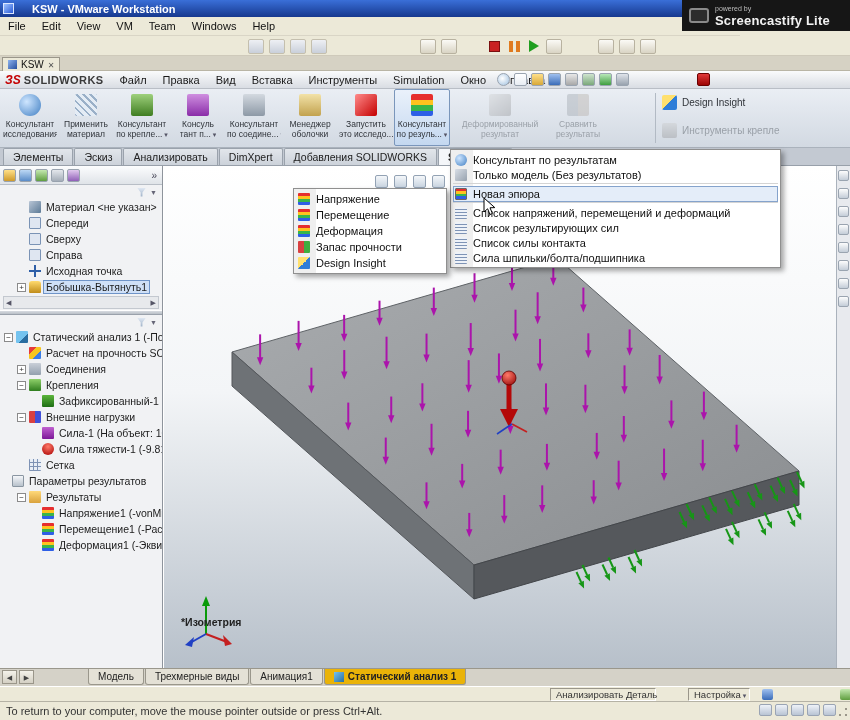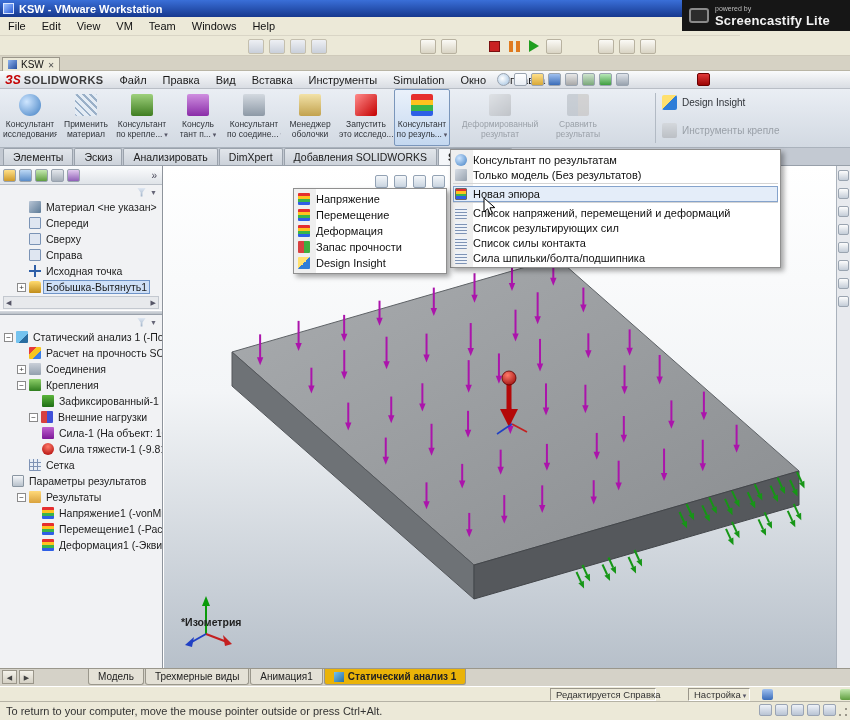--- a/index.html
+++ b/index.html
@@ -1,20 +1,20 @@
 <!DOCTYPE html>
 <html><head>
 <meta charset="utf-8">
 <style>
 *{margin:0;padding:0;box-sizing:border-box;}
 html,body{width:850px;height:720px;}
 body{position:relative;font-family:"Liberation Sans",sans-serif;font-size:11px;background:#ece9d8;overflow:hidden;color:#111;}
 
 
-.vm-titlebar{position:absolute;left:0;top:0;width:714px;height:17px;background:linear-gradient(180deg,#3a6fd8,#16388e);display:flex;align-items:center;gap:5px;padding-left:3px;color:#fff;font-weight:bold;font-size:11px;}
+.vm-titlebar{position:absolute;left:0;top:0;width:714px;height:17px;background:linear-gradient(180deg,#3a6fd8,#16388e);display:flex;align-items:center;gap:18px;padding-left:3px;color:#fff;font-weight:bold;font-size:11px;}
 .vm-appicon{width:11px;height:11px;background:linear-gradient(135deg,#9ec3ff,#2b5bd8);border:1px solid #dbe6ff;flex:none;}
 .vm-menubar{position:absolute;left:0;top:17px;width:740px;height:19px;background:#ece9d8;border-bottom:1px solid #d9d5c6;display:flex;align-items:center;}
 .vm-menu{padding:0 8px;line-height:19px;}
 .vm-toolbar{position:absolute;left:0;top:36px;width:850px;height:20px;background:#ece9d8;border-bottom:1px solid #cfcabb;}
 .vtg{position:absolute;top:2px;display:flex;gap:5px;align-items:center;height:16px;}
 .vti{width:16px;height:15px;border:1px solid #b8b2a0;background:linear-gradient(#fbfaf6,#d9d4c4);border-radius:2px;position:relative;}
 .vti.flat{border-color:#c4bfae;background:linear-gradient(#eef0f4,#c9cfda);}
 .vti-stop{width:11px;height:11px;background:#c92222;border:1px solid #7a0f0f;margin:1px 2px;}
 .vti-pause{width:11px;height:11px;margin:1px 2px;background:linear-gradient(90deg,#e07a1e 0 35%,transparent 35% 65%,#e07a1e 65% 100%);}
 .vti-play{width:0;height:0;border-left:10px solid #1f9e1f;border-top:6px solid transparent;border-bottom:6px solid transparent;margin:1px 2px;}
@@ -431,21 +431,21 @@
             <span class="tic ic-fixtures"></span>
             <span class="tlabel">Крепления</span>
           </div>
 
           <div class="trow exp-none" style="padding-left: 30px;">
             <span class="exp"></span>
             <span class="tic ic-fixed"></span>
             <span class="tlabel">Зафиксированный-1</span>
           </div>
 
-          <div class="trow exp-minus" style="padding-left: 29px;">
+          <div class="trow exp-minus" style="padding-left: 17px;">
             <span class="exp"></span>
             <span class="tic ic-loads"></span>
             <span class="tlabel">Внешние нагрузки</span>
           </div>
 
           <div class="trow exp-none" style="padding-left: 30px;">
             <span class="exp"></span>
             <span class="tic ic-force"></span>
             <span class="tlabel">Сила-1 (На объект: 1000 N...</span>
           </div>
@@ -722,21 +722,21 @@
         </span>
 
         <span class="btab active exp-none">
           <span class="bticon"></span>
           <span>Статический анализ 1</span>
         </span>
       </span>
   </div>
 
   <div class="sw-statusbar">
-    <span class="st-seg st-edit">Редактируется Справка</span>
+    <span class="st-seg st-edit">Анализировать Деталь</span>
     <span class="st-seg st-custom">Настройка</span>
     <span class="st-ic st-ic1"></span>
     <span class="st-ic st-ic2"></span>
   </div>
 
   <div class="vm-statusbar">
     <span>To return to your computer, move the mouse pointer outside or press Ctrl+Alt.</span>
   </div>
   <div class="vm-tray">
     <span class="tray-ic"></span>

